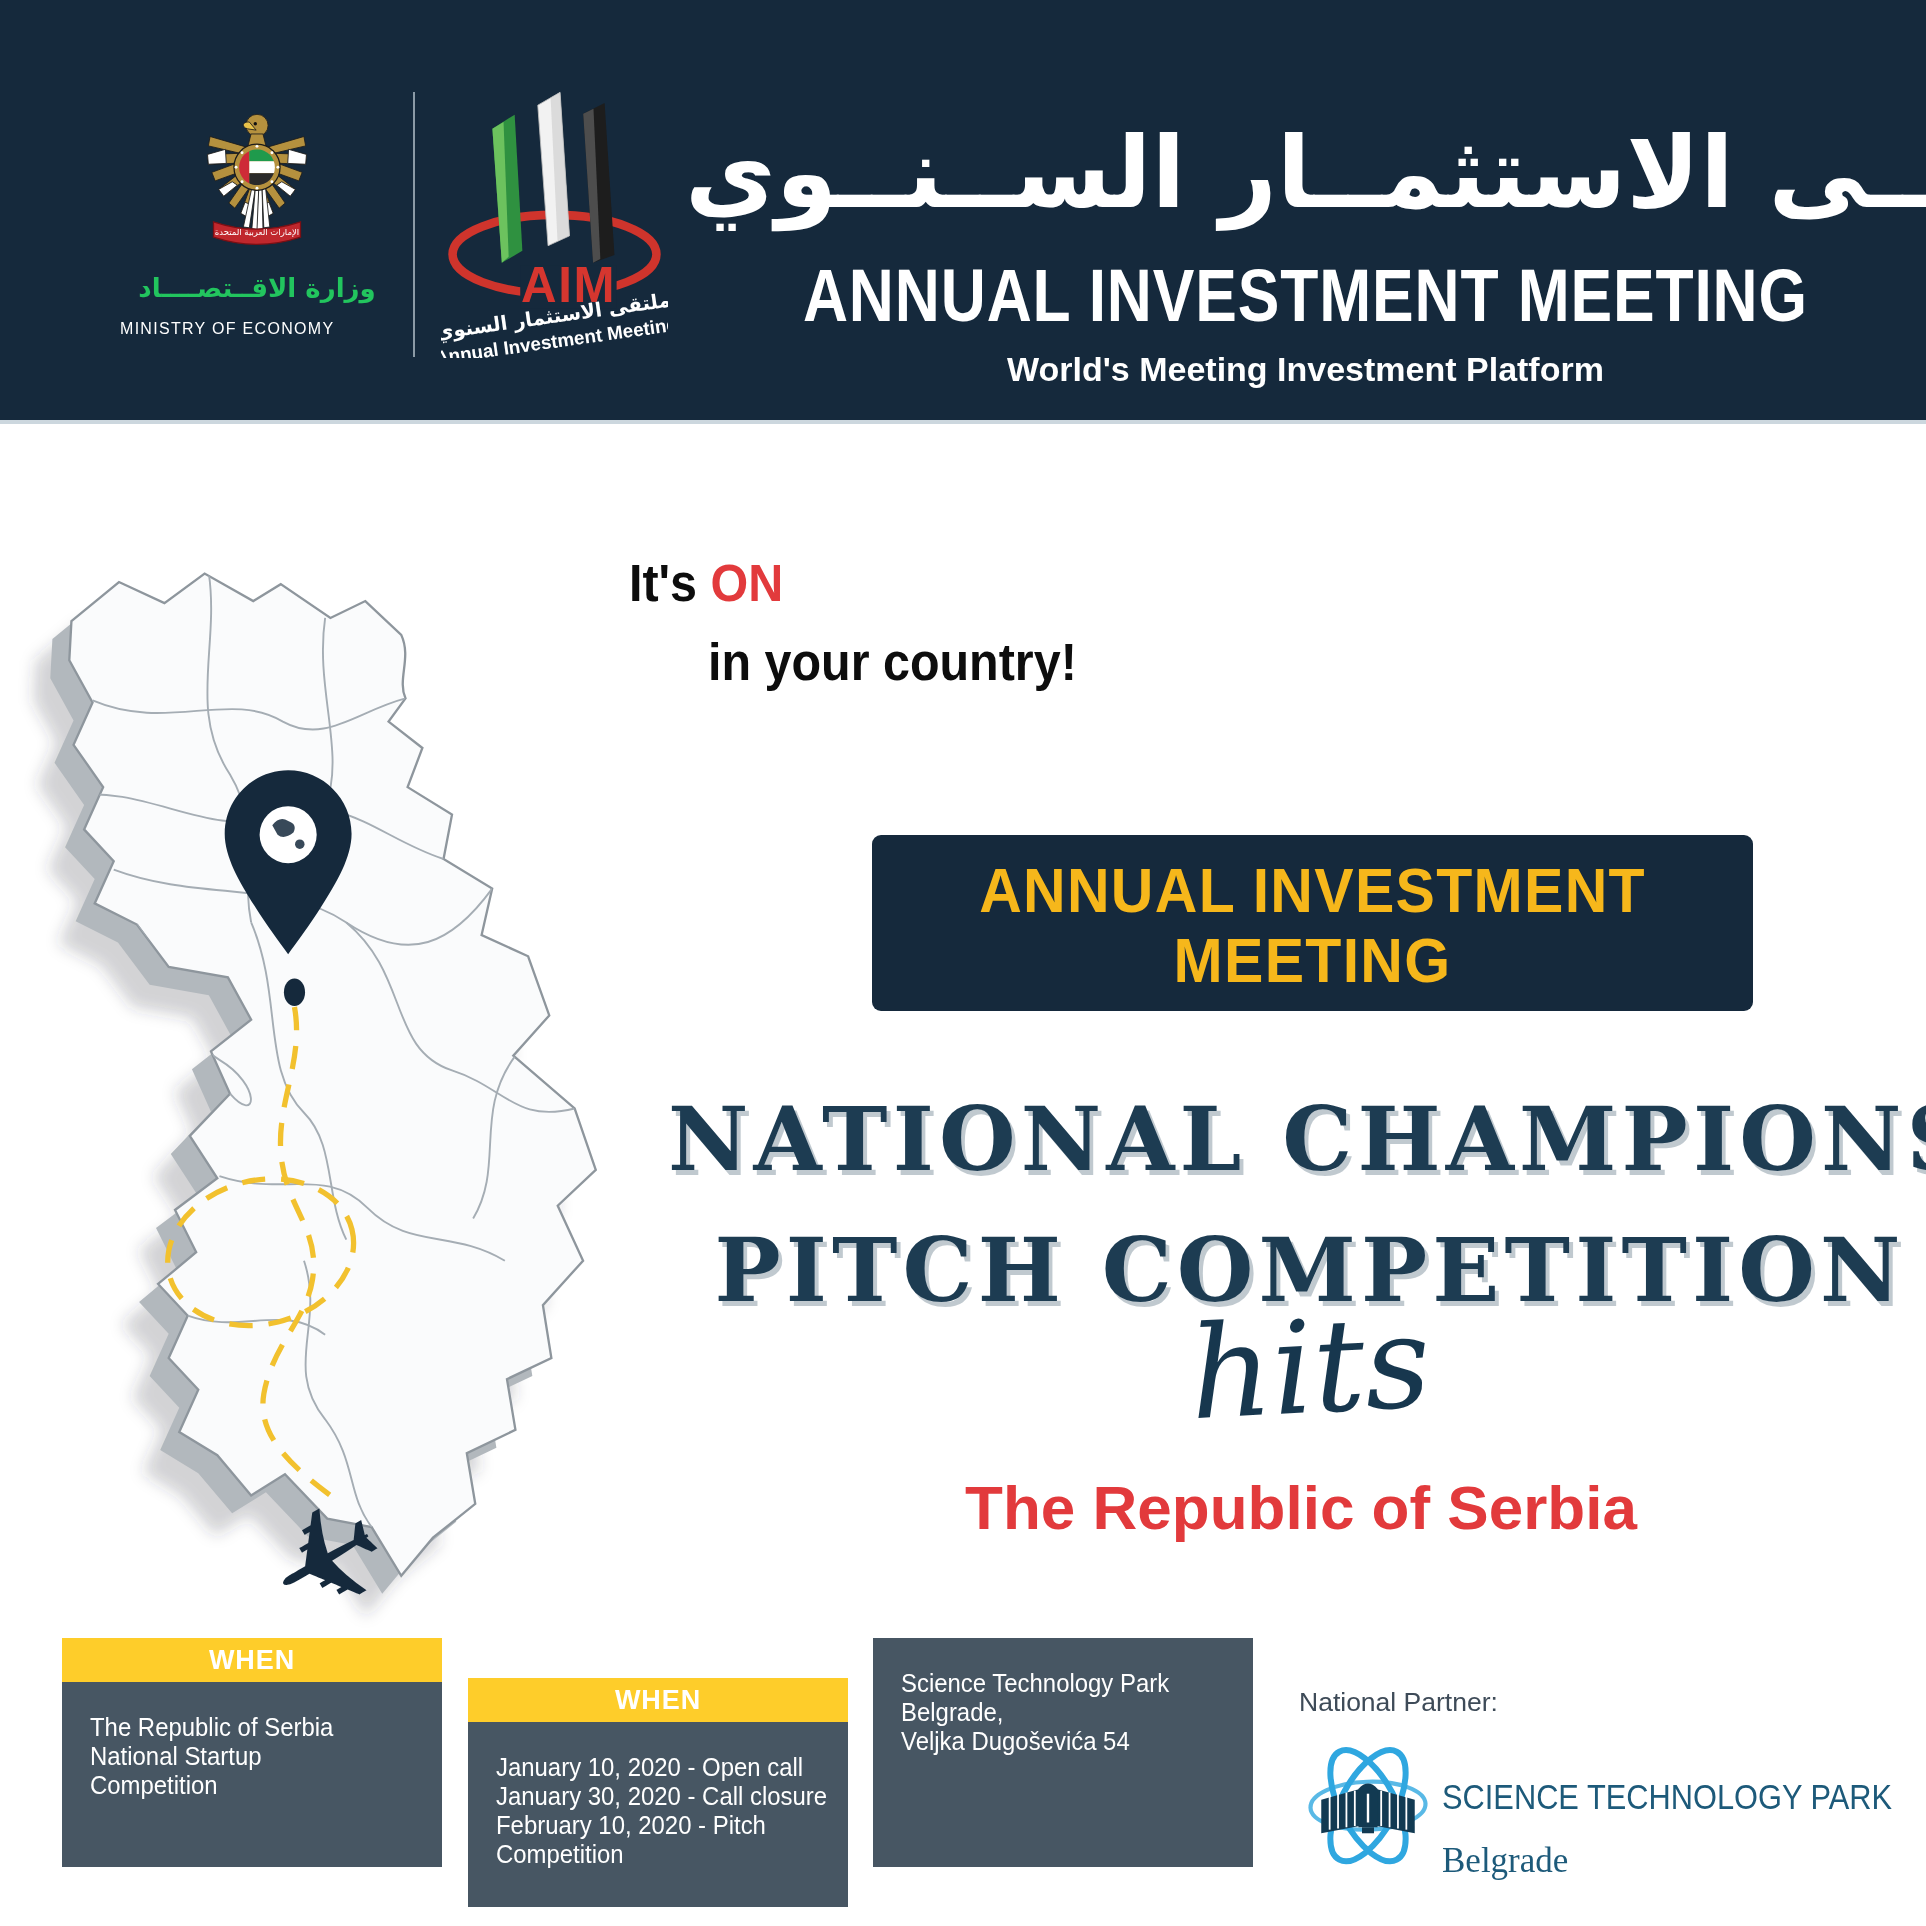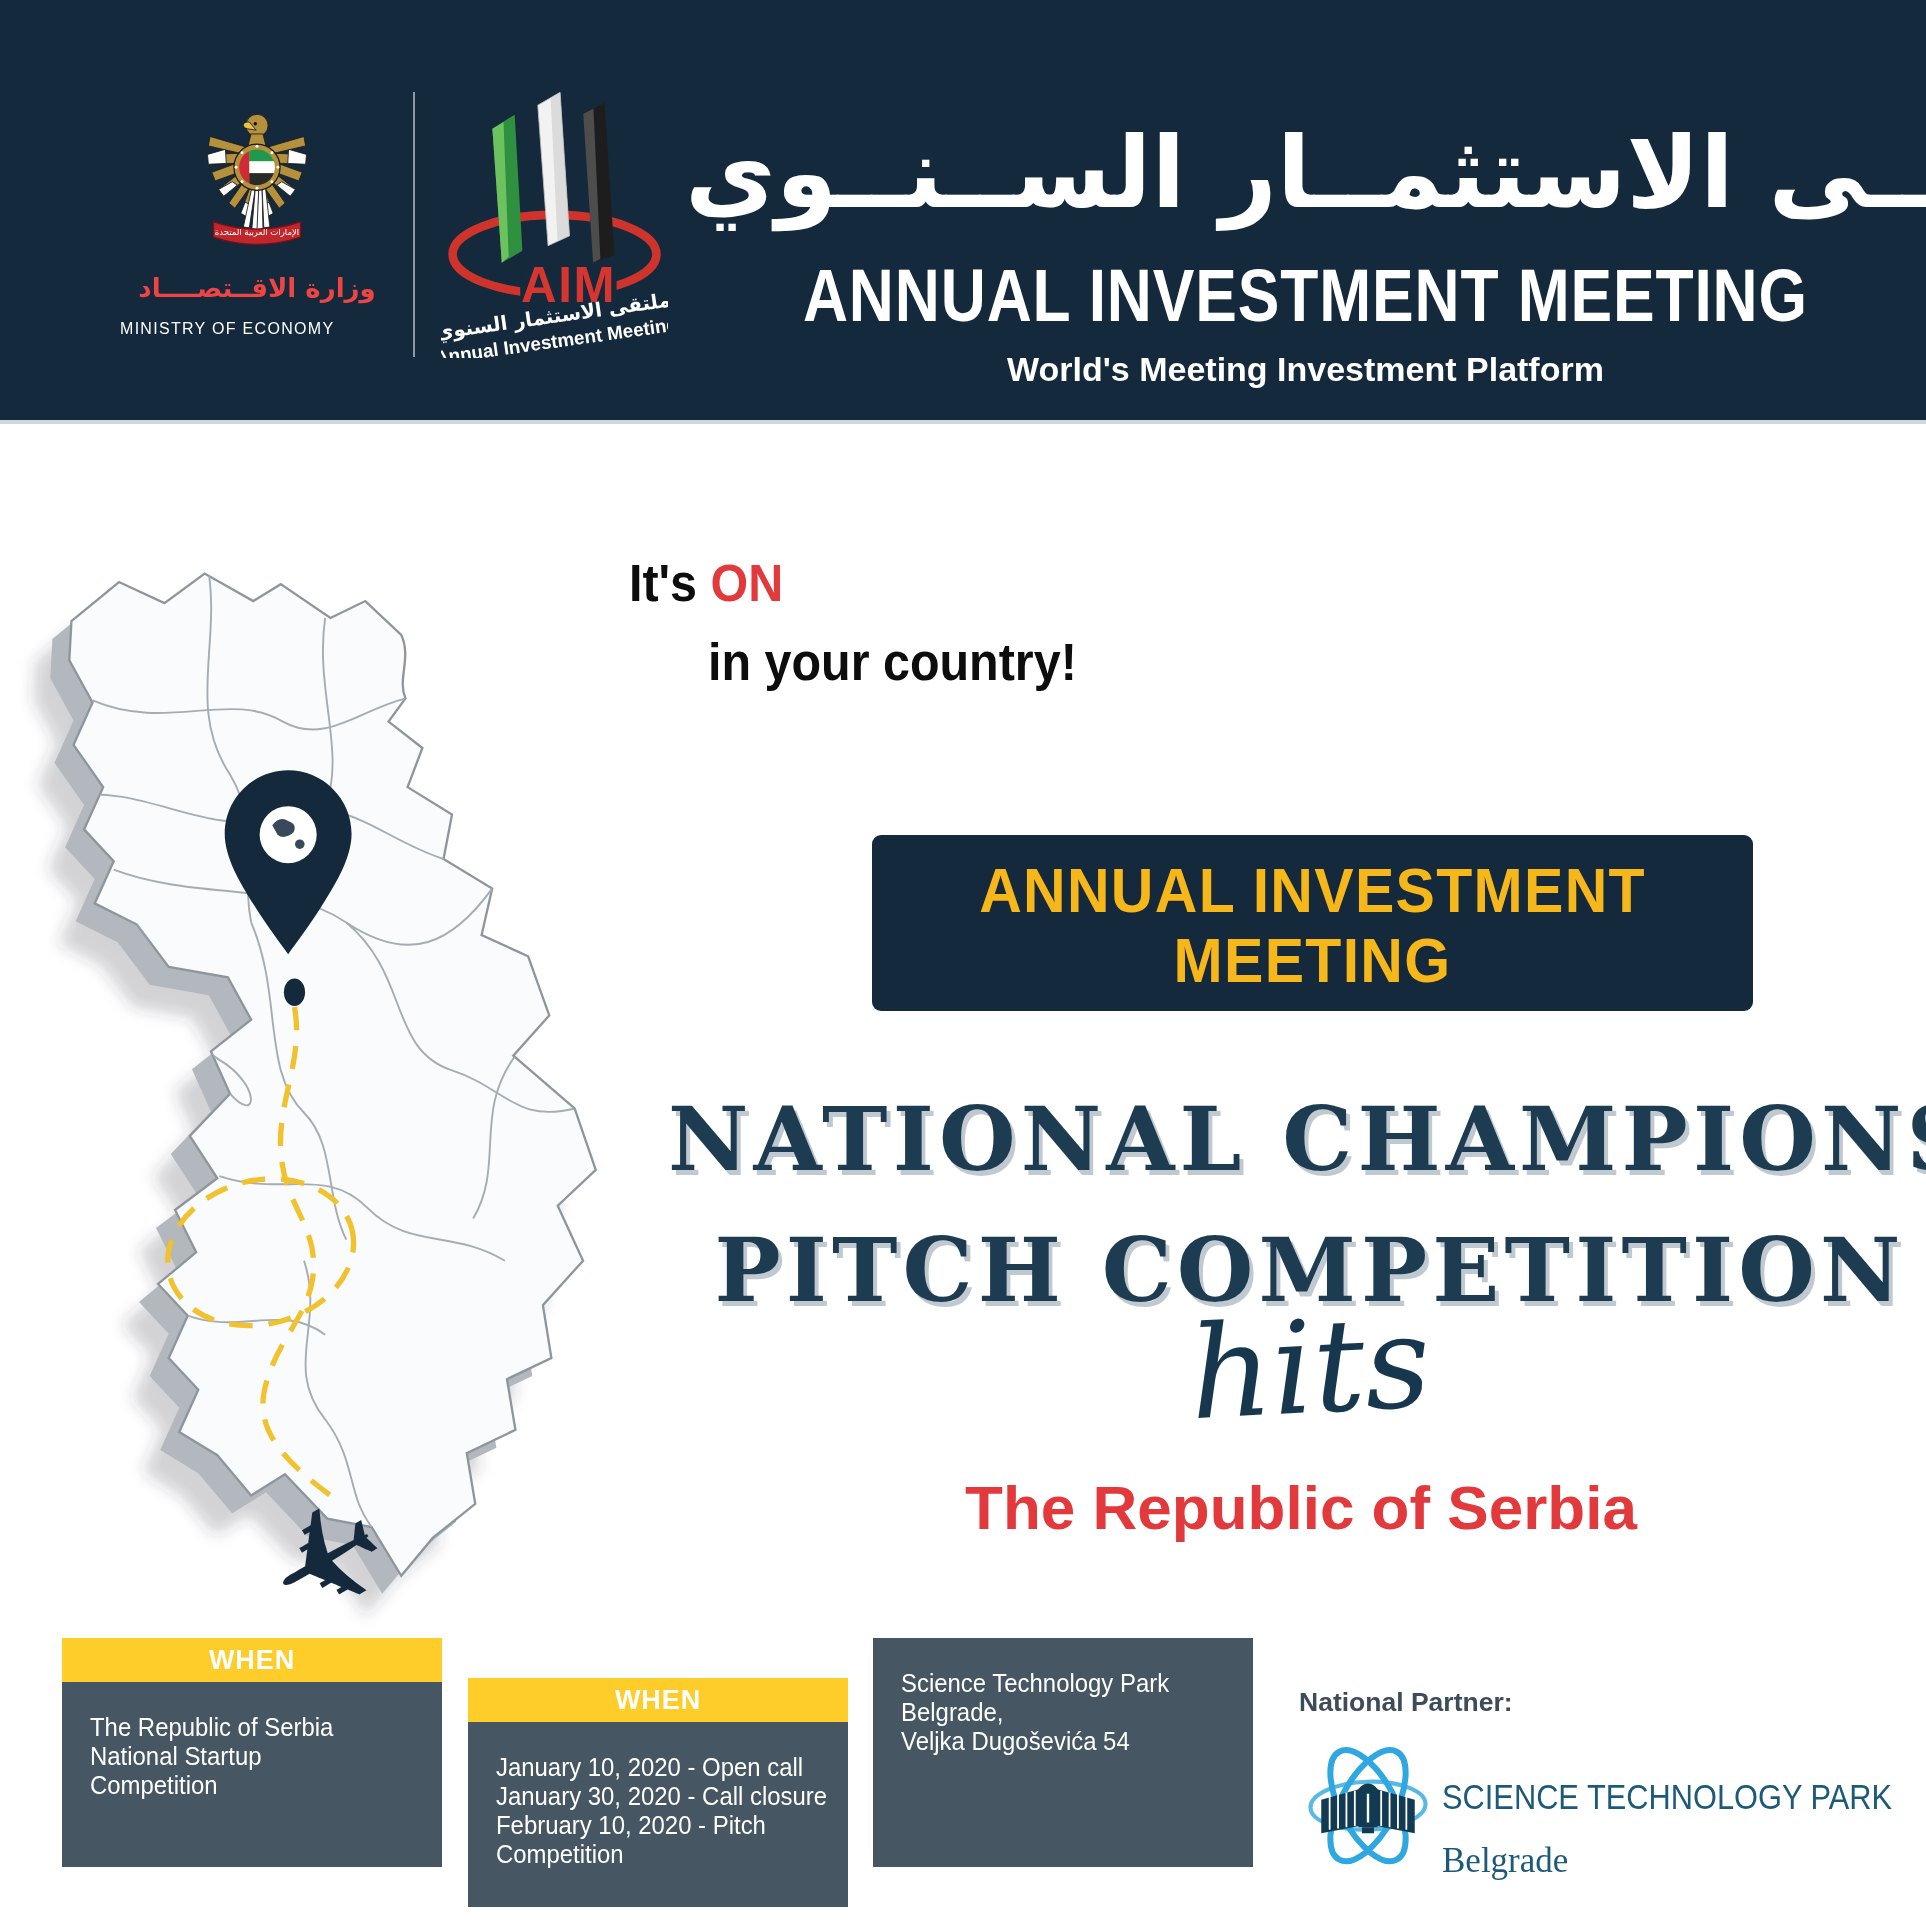--- a/index.html
+++ b/index.html
@@ -3,21 +3,21 @@
 <meta charset="utf-8">
 <style>
   html,body{margin:0;padding:0;}
   body{width:1926px;height:1926px;position:relative;background:#ffffff;
        font-family:"Liberation Sans",sans-serif;overflow:hidden;}
   .abs{position:absolute;}
 
   
   .topbar{left:0;top:0;width:1926px;height:420px;background:#15293c;}
   .topbar-edge{left:0;top:420px;width:1926px;height:3.9px;background:#ccd7de;}
-  .ministry-arabic{left:120px;top:273px;width:274px;text-align:center;color:#ef4444;
+  .ministry-arabic{left:120px;top:273px;width:274px;text-align:center;color:#22c55e;
        font-size:26px;font-weight:700;font-family:"DejaVu Sans",sans-serif;}
   .ministry-name{left:120px;top:320px;width:274px;text-align:left;color:#ffffff;
        font-size:16px;font-weight:400;letter-spacing:1.3px;}
   .hdr-divider{left:413px;top:92px;width:1.7px;height:265px;background:#8b9aa6;}
 
   .title-block{left:685px;top:0;width:1241px;height:420px;text-align:center;color:#fff;}
   .title-arabic{margin-top:96px;font-size:99px;line-height:154px;font-weight:700;
        font-family:"DejaVu Sans",sans-serif;white-space:nowrap;}
   .title-en{margin-top:7.7px;font-size:65px;font-weight:700;letter-spacing:0.9px;
        display:inline-block;transform:scale(0.96,1.14);white-space:nowrap;}
@@ -53,21 +53,21 @@
   .card{top:1638px;width:380px;height:229px;background:#475663;}
   .card.c0{left:62px;} .card.c1{left:468px;margin-top:40px;} .card.c2{left:873px;}
   .card-header{width:100%;height:44px;background:#fecd2a;text-align:center;}
   .card-header span{display:inline-block;margin-top:6.8px;color:#ffffff;font-size:27px;
        font-weight:700;letter-spacing:0.9px;}
   .card-body{padding:31px 17px 0 28px;}
   .card-line{color:#ffffff;font-size:26px;line-height:29px;
        transform:scaleX(.92);transform-origin:left top;white-space:nowrap;}
 
   
-  .partner-label{left:1299px;top:1687px;font-size:26.5px;font-weight:700;color:#3e4b58;}
+  .partner-label{left:1299px;top:1687px;font-size:26.5px;font-weight:400;color:#3e4b58;}
   .stp-name{left:1442px;top:1777px;font-size:35px;color:#1d5a7a;
        transform:scaleX(.88);transform-origin:left top;white-space:nowrap;}
   .stp-city{left:1442px;top:1841px;font-size:35px;color:#1d5a7a;font-family:Liberation Serif, serif;}
 
   svg{display:block;}
 </style>
 </head>
 <body>
 
 <header class="abs topbar">

